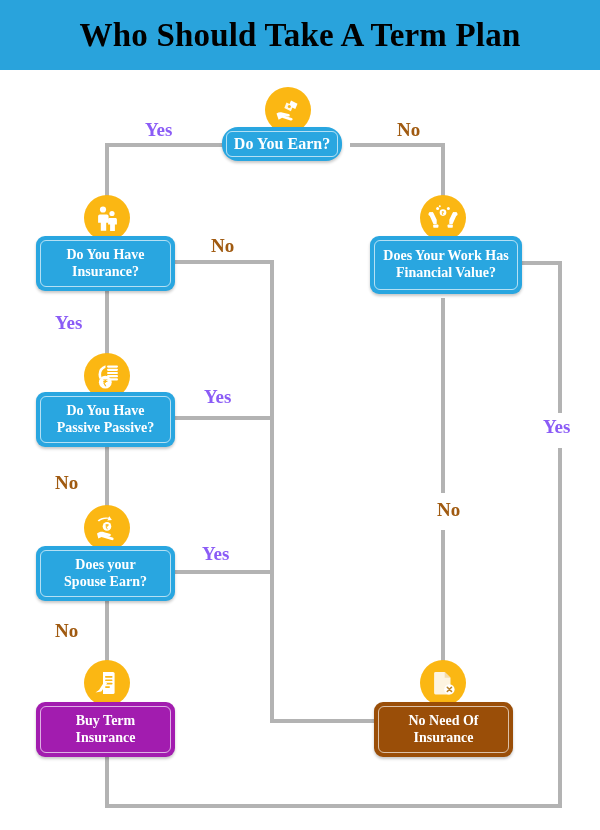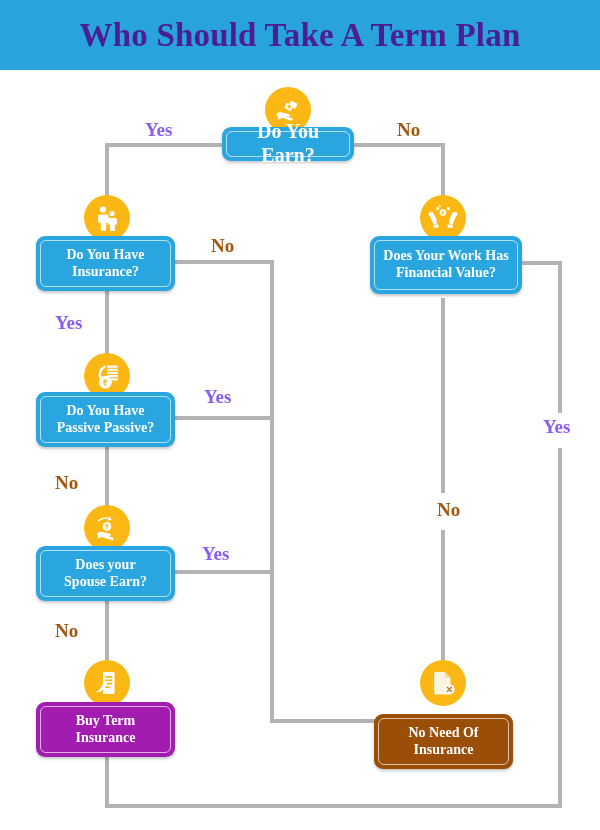--- a/index.html
+++ b/index.html
@@ -17,21 +17,21 @@
   }
 
   
   .banner {
     position: absolute; left: 0; top: 0;
     width: 600px; height: 70px;
     background: #29a3dc;
     display: flex; align-items: center; justify-content: center;
   }
   .banner-title {
-    color: #4c1d95;
+    color: #000000;
     font-size: 33px;
     font-weight: bold;
     letter-spacing: 0.2px;
     font-family: "Liberation Serif", "DejaVu Serif", serif;
     white-space: nowrap;
   }
 
   
   .line { position: absolute; background: #b3b3b3; }
   .line.h { height: 4px; }
@@ -54,21 +54,21 @@
     left: 4px; right: 4px; top: 4px; bottom: 4px;
     border-radius: 6px;
     pointer-events: none;
   }
   .node .label { position: relative; z-index: 2; padding: 0 8px; }
 
   .node.blue  { background: #29a6e0; }
   .node.blue .inner  { border: 1px solid rgba(255,255,255,0.65); }
   .node.green { background: #a21caf; }
   .node.green .inner { border: 1px solid rgba(255,255,255,0.65); }
-  .node.brown { background: #9a4e08; margin-top: 12px; }
+  .node.brown { background: #9a4e08; }
   .node.brown .inner { border: 1px solid rgba(255,255,255,0.65); }
 
   
   .badge {
     position: absolute;
     width: 46px; height: 46px;
     border-radius: 50%;
     background: #fbb713;
     display: flex; align-items: center; justify-content: center;
     z-index: 2;
@@ -206,21 +206,21 @@
     <svg width="30" height="30" viewBox="0 0 30 30" aria-hidden="true">
       <g>
         <path d="M7.5 4h9.2l5.8 5.8V25a1.4 1.4 0 0 1-1.4 1.4H7.5A1.4 1.4 0 0 1 6.1 25V5.4A1.4 1.4 0 0 1 7.5 4z" fill="#fdf4e0"></path>
         <path d="M16.7 4l5.8 5.8h-5.8z" fill="#f3dcae"></path>
         <circle cx="21.4" cy="21.4" r="5.2" fill="#ffffff"></circle>
         <path d="M19.3 19.3l4.2 4.2M23.5 19.3l-4.2 4.2" stroke="#b8832a" stroke-width="1.6" stroke-linecap="round" fill="none"></path>
       </g>
     </svg>
   </div>
 
-  <div class="node blue" style="left:222px; top:127px; width:132px; height:34px; font-size:20px;">
+  <div class="node blue" style="left:222px; top:127px; width:120px; height:34px; font-size:16px;border-radius:16px;">
     <span class="inner"></span>
     <span class="label">Do You Earn?</span>
   </div>
 
   <div class="node blue" style="left:36px; top:236px; width:139px; height:55px; font-size:14px;">
     <span class="inner"></span>
     <span class="label">
       <span>Do You Have</span><br>
       <span>Insurance?</span>
     </span>

